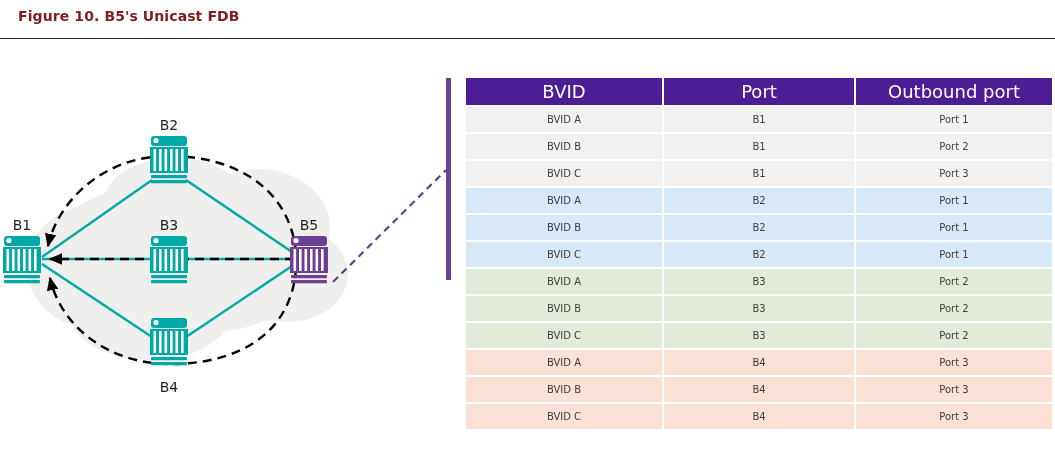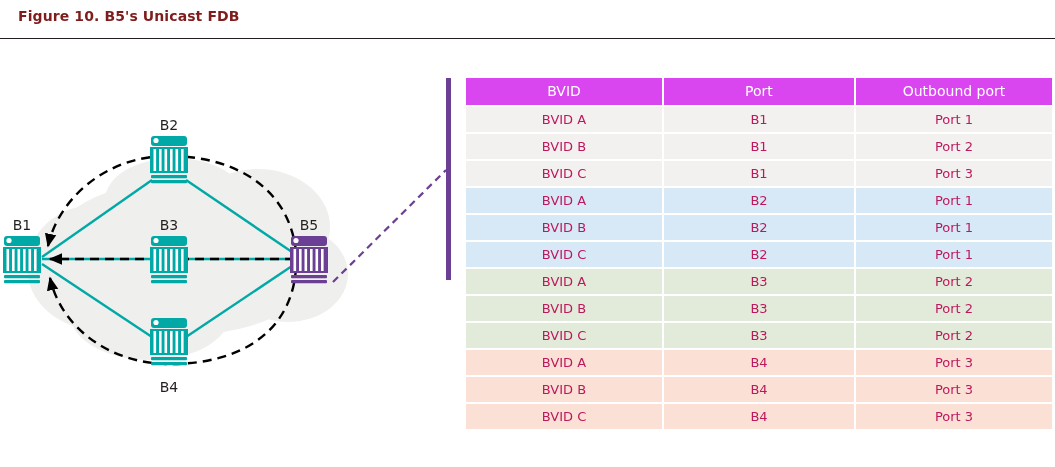--- a/index.html
+++ b/index.html
@@ -63,33 +63,33 @@
   }
   table#fdb-table {
     border-collapse: separate;
     border-spacing: 2px 2px;
     width: 584px;
     table-layout: fixed;
   }
   table#fdb-table th,
   table#fdb-table td {
     text-align: center;
-    font-size: 13px;
+    font-size: 10px;
     font-weight: normal;
     padding: 0;
     height: 25px;
     line-height: 25px;
-    color: #be185d;
+    color: #404040;
   }
   table#fdb-table th {
-    background: #d946ef;
+    background: #4c1d95;
     color: #ffffff;
     height: 27px;
     line-height: 27px;
-    font-size: 14px;
+    font-size: 18px;
   }
   col.c-bvid { width: 196px; }
   col.c-node { width: 190px; }
   col.c-port { width: 196px; }
 
   tr.grp-0 td { background: #f2f1f0; }
   tr.grp-1 td { background: #d7e9f7; }
   tr.grp-2 td { background: #e2ebda; }
   tr.grp-3 td { background: #fbe0d5; }
 

